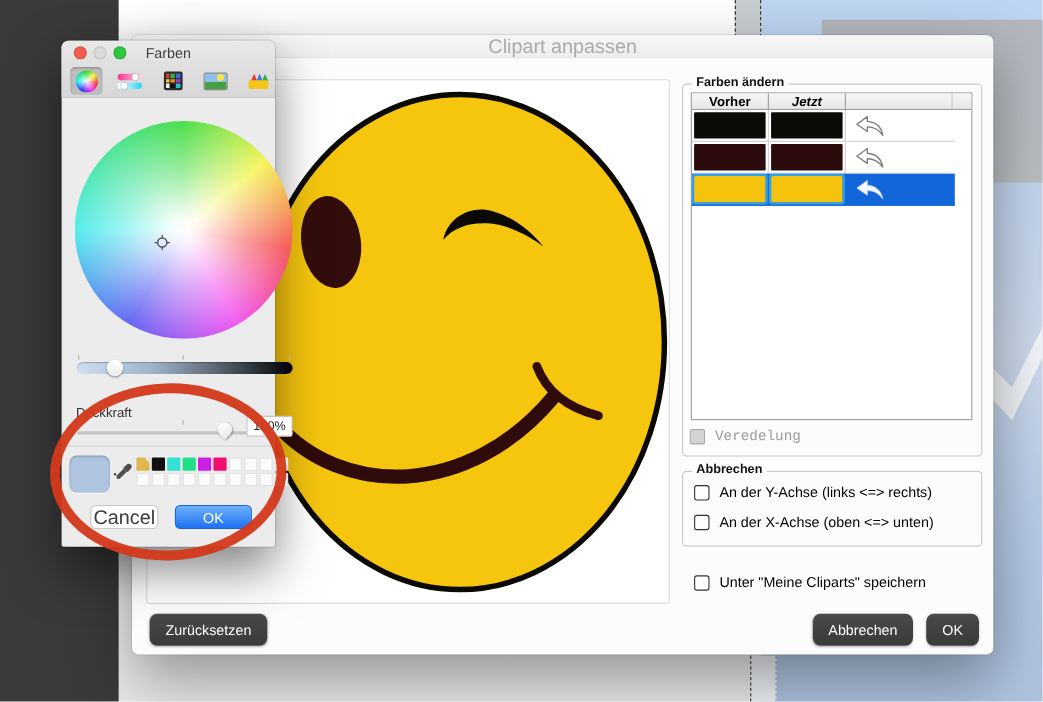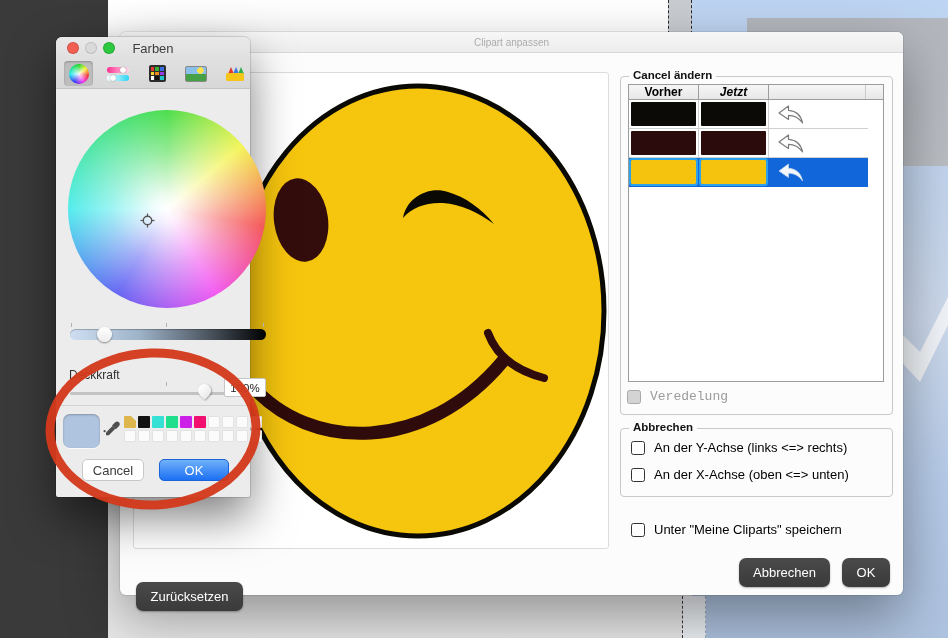--- a/index.html
+++ b/index.html
@@ -20,21 +20,21 @@
                  border-left:1px dashed #2a2a2a; border-right:1px dashed #2a2a2a; z-index:1; }
   .marquee-bottom { position:absolute; left:682px; top:596px; width:24px; height:42px; background:#eef1f5;
                     border-left:1px dashed #3a3a3a; border-right:1px dashed #9fb0c4; z-index:1; }
 
   
   .dialog { position:absolute; left:120px; top:32px; width:783px; height:563px; background:#fcfcfc;
             border-radius:6px; box-shadow:0 22px 55px rgba(0,0,0,.38), 0 0 0 1px rgba(0,0,0,.08); z-index:2; }
   .dlg-titlebar { position:absolute; left:0; top:0; width:100%; height:21px;
                   background:linear-gradient(180deg,#f7f7f7,#ededed); border-bottom:1px solid #d8d8d8;
                   border-radius:6px 6px 0 0; display:flex; align-items:center; justify-content:center; }
-  .dlg-title { font-size:10px; color:#ababab; }
+  .dlg-title { font-size:18px; color:#ababab; }
   .preview { position:absolute; left:13px; top:40px; width:476px; height:477px; background:#fff;
              border:1px solid #dcdcdc; border-radius:3px; overflow:hidden; }
   .preview svg { display:block; }
 
   .groupbox { position:absolute; border:1px solid #c9c9c9; border-radius:4px; background:transparent; }
   .gb-legend { position:absolute; top:-8px; left:8px; background:#fcfcfc; padding:0 4px;
                font-size:11.5px; font-weight:bold; color:#111; white-space:nowrap; }
   .gb-colors   { left:500px; top:44px;  width:273px; height:339px; }
   .gb-spiegeln { left:500px; top:396px; width:273px; height:69px; }
   .gb-speichern{ left:500px; top:479px; width:273px; height:39px; }
@@ -126,21 +126,21 @@
   .colorwell { position:absolute; left:7px; top:377px; width:37px; height:34px; border-radius:7px;
                background:#afc4de; box-shadow:inset 0 1px 2px rgba(0,0,0,.25), 0 1px 0 rgba(255,255,255,.7); }
   .dropper { position:absolute; left:46px; top:381px; width:19px; height:19px; }
   .swgrid { position:absolute; left:68px; top:379px; width:140px; display:grid;
             grid-template-columns:repeat(10,12px); grid-auto-rows:12px; gap:2px; }
   .sw { width:12px; height:12px; border-radius:1px; position:relative; }
   .sw.empty { background:#fbfbfb; border:1px solid #e2e2e2; }
   .sw.fold::after { content:""; position:absolute; right:0; top:0; border-style:solid;
                     border-width:0 5px 5px 0; border-color:transparent #ececec transparent transparent; }
   .cp-cancel { position:absolute; left:26px; top:422px; width:62px; height:22px; background:#fff;
-               border:1px solid #c8c8c8; border-radius:5px; font-size:13px; color:#3c3c3c;
+               border:1px solid #c8c8c8; border-radius:5px; font-size:18px; color:#3c3c3c;
                font-family:"Liberation Sans",sans-serif;text-align:center; }
   .cp-ok { position:absolute; left:103px; top:422px; width:70px; height:22px;
            background:linear-gradient(180deg,#6fb1f9,#1d70f4); border:1px solid #1a63d8; border-radius:5px;
            font-size:13px; color:#fff; font-family:"Liberation Sans",sans-serif; }
 
   .annotation { position:absolute; left:38px; top:342px; width:232px; height:174px; z-index:6; pointer-events:none; }
 </style>
 </head>
 <body>
 
@@ -165,21 +165,21 @@
       <svg width="476" height="477" viewBox="133 72 476 477">
         <ellipse cx="417" cy="310" rx="186" ry="225" stroke-width="5" fill="#f6c50e" stroke="#0a0903"></ellipse>
         <ellipse cx="300" cy="219" rx="27" ry="42" transform="rotate(-8 300 219)" fill="#330d0c"></ellipse>
         <path d="M402 217 C406 196 428 185 447 191 C464 196 480 207 493 223 C478 212 460 203 442 202 C426 201 411 206 402 217 Z" fill="#0a0903"></path>
         <path d="M250 384 C310 452 425 452 502 360" fill="none" stroke-width="13" stroke-linecap="round" stroke="#2f0b0b"></path>
         <path d="M487 332 C496 356 516 370 543 377" fill="none" stroke-width="8" stroke-linecap="round" stroke="#2f0b0b"></path>
       </svg>
     </div>
 
     <div class="groupbox gb-colors">
-      <span class="gb-legend">Cancel ändern</span>
+      <span class="gb-legend">Farben ändern</span>
     </div>
     <div class="ctable">
       <div class="ct-header">
         <div class="ct-h c1">Vorher</div>
         <div class="ct-h c2">Jetzt</div>
         <div class="ct-h c3"></div>
       </div>
       <div class="ct-row">
         <div class="cell">
             <div class="sw" style="background: rgb(11, 10, 6);"></div>
@@ -235,21 +235,21 @@
     <div class="checkrow" style="left:511px; top:408px;">
       <div class="checkbox"></div>
       <span class="checklabel">An der Y-Achse (links &lt;=&gt; rechts)</span>
     </div>
 
     <div class="checkrow" style="left:511px; top:490px;">
       <div class="checkbox"></div>
       <span class="checklabel">Unter "Meine Cliparts" speichern</span>
     </div>
 
-    <button class="dark-btn" style="left:16px; top:526px; width:107px; height:29px;margin-top:24px;">Zurücksetzen</button>
+    <button class="dark-btn" style="left:16px; top:526px; width:107px; height:29px;">Zurücksetzen</button>
     <button class="dark-btn" style="left:619px; top:526px; width:91px; height:29px;">Abbrechen</button>
     <button class="dark-btn" style="left:722px; top:526px; width:48px; height:29px;">OK</button>
   </div>
 
   <div class="cpanel">
     <div class="cp-titlebar">
       <div class="lights">
         <div class="light red"></div>
         <div class="light gray"></div>
         <div class="light green"></div>

